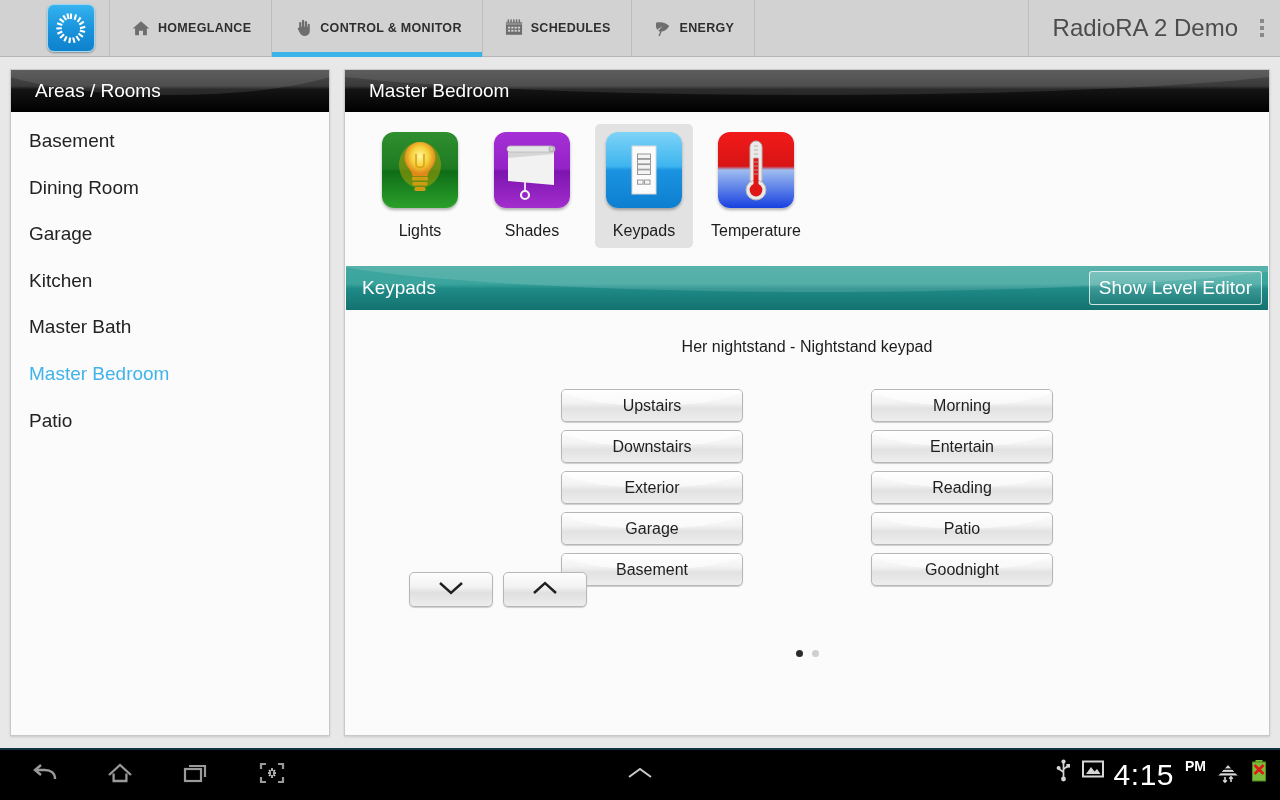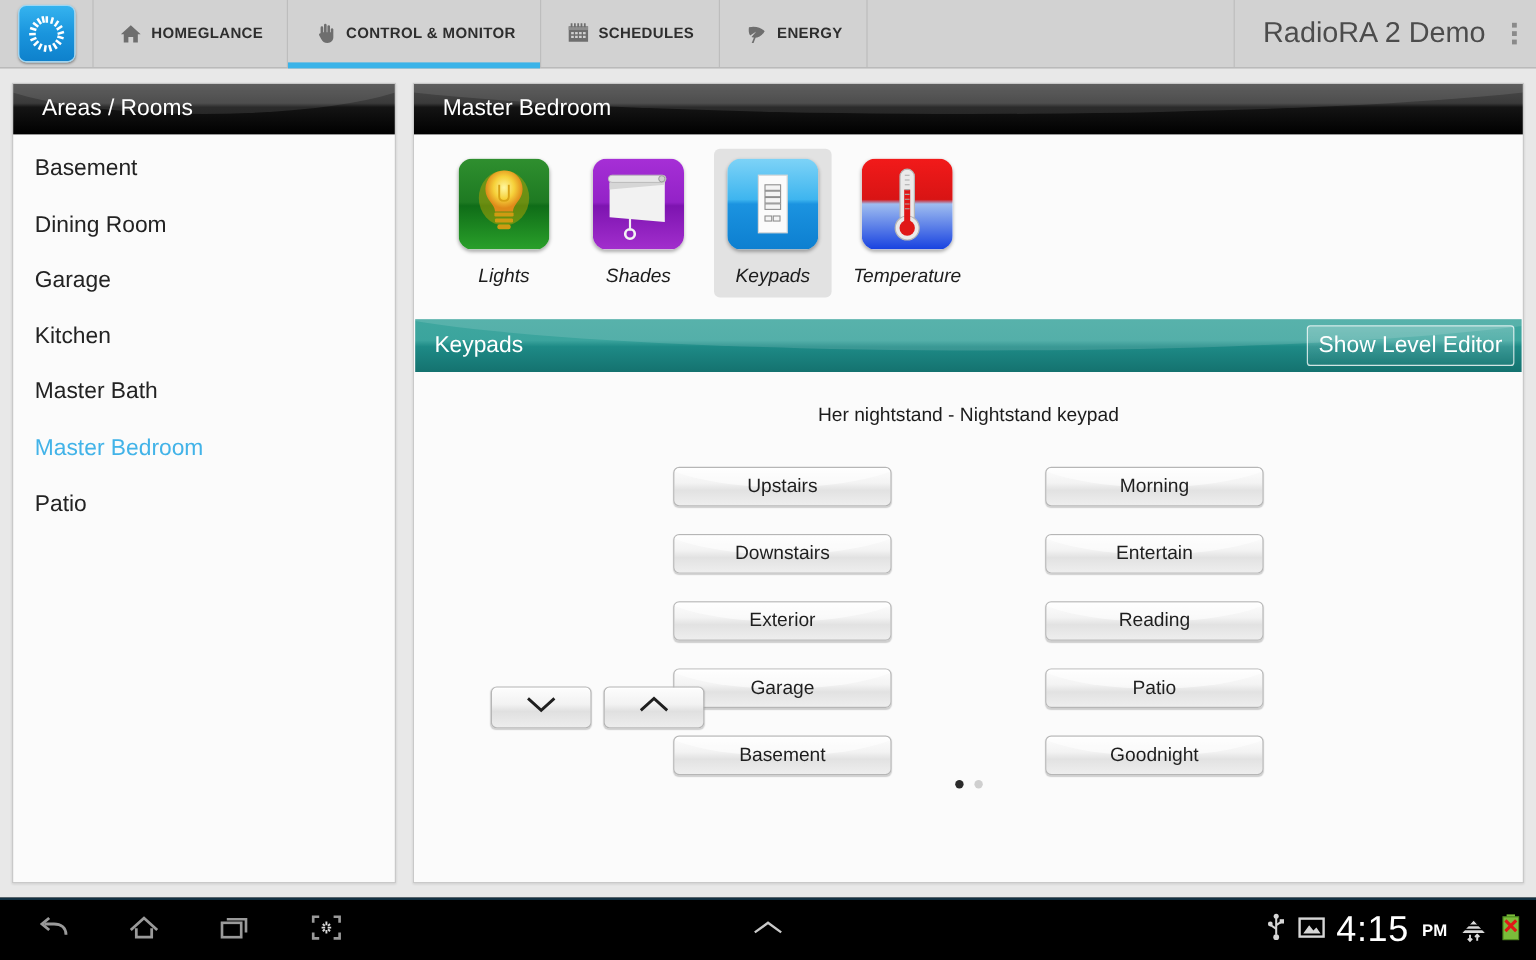--- a/index.html
+++ b/index.html
@@ -11,21 +11,21 @@
   }
   #app {
     position: relative; width: 1280px; height: 800px;
     background: #e8e8e8; display: flex; flex-direction: column;
   }
 
   
   .topbar {
     height: 57px; background: #d2d2d2;
     display: flex; align-items: stretch; position: relative;
-    border-bottom: 1px solid #b5b5b5; flex: 0 0 57px;
+    border-bottom: 1px solid #b5b5b5; flex: 0 0 57px; padding-left: 32px;
   }
   .logo-wrap { width: 77px; display:flex; align-items:center; justify-content:center; }
   .logo {
     width: 48px; height: 48px; border-radius: 7px;
     background: linear-gradient(180deg,#35b3ef 0%,#1a95dd 50%,#0e81cc 100%);
     border: 1px solid #9fd6f2;
     display:flex; align-items:center; justify-content:center;
     box-shadow: 0 1px 2px rgba(0,0,0,.35);
   }
   .tabs { display: flex; align-items: stretch; flex: 1; }
@@ -93,21 +93,21 @@
     flex: 1; background: #fbfbfb; border: 1px solid #c9c9c9;
     box-shadow: 0 1px 2px rgba(0,0,0,.14);
     display: flex; flex-direction: column; min-width: 0;
   }
 
   .device-row {
     display: flex; padding: 12px 0 6px 26px; gap: 14px; align-items: flex-start;
   }
   .device {
     width: 98px; padding: 8px 0 8px 0; border-radius: 5px;
-    display:flex; flex-direction:column; align-items:center; cursor:pointer;font-style:italic;
+    display:flex; flex-direction:column; align-items:center; cursor:pointer;
   }
   .device.active { background: #e2e2e2; }
   .device-icon {
     width: 76px; height: 76px; border-radius: 12px;
     box-shadow: 0 2px 3px rgba(0,0,0,.3); position: relative; overflow:hidden;
   }
   .device-label { margin-top: 14px; font-size: 16px; color: #1c1c1c; }
 
   
   .section-header {
@@ -133,21 +133,21 @@
   .keypad-title {
     text-align:center; font-size: 16px; color: #1c1c1c;
     margin-top: 28px;
   }
 
   .keypad-area { flex: 1; position: relative; }
 
   .btn-cols {
     display:flex; justify-content: center; gap: 128px; margin-top: 33px;
   }
-  .btn-col { display:flex; flex-direction: column; gap: 23px; }
+  .btn-col { display:flex; flex-direction: column; gap: 8px; }
   .kbtn {
     width: 182px; height: 33px; border-radius: 5px;
     border: 1px solid #b6b6b6;
     background:
       linear-gradient(180deg,#fdfdfd 0%,#f3f3f3 40%,#e2e2e2 60%,#eeeeee 100%);
     box-shadow: 0 1px 1px rgba(0,0,0,.18), inset 0 1px 0 rgba(255,255,255,.9);
     display:flex; align-items:center; justify-content:center;
     font-size: 16px; color: #1f1f1f; cursor: pointer; position: relative;
     overflow: hidden;
   }
@@ -196,21 +196,21 @@
   .sysbar {
     height: 52px; background:#000; border-top: 2px solid #123041;
     display:flex; align-items:center; position: relative; flex: 0 0 52px;
   }
   .nav-icons { display:flex; align-items:center; gap: 32px; padding-left: 22px; }
   .nav-btn { cursor:pointer; display:flex; align-items:center; justify-content:center;
              width: 44px; height: 40px; }
   .sys-center { position:absolute; left: 0; right:0; display:flex;
                 justify-content:center; pointer-events:none; }
   .sys-center .nav-btn { pointer-events: auto; }
-  .status { margin-left:auto; display:flex; align-items:center; gap:9px; padding-right: 12px; }
+  .status { margin-left:auto; display:flex; align-items:flex-start; gap:9px; padding-right: 12px; }
   .clock { color:#fff; font-size: 30px; font-weight: 300; letter-spacing: .5px; }
   .ampm { color:#fff; font-size: 14px; font-weight: bold; margin-left: 2px; }
 </style>
 </head>
 <body>
 
 <div id="app">
 
   <div class="topbar">
 

